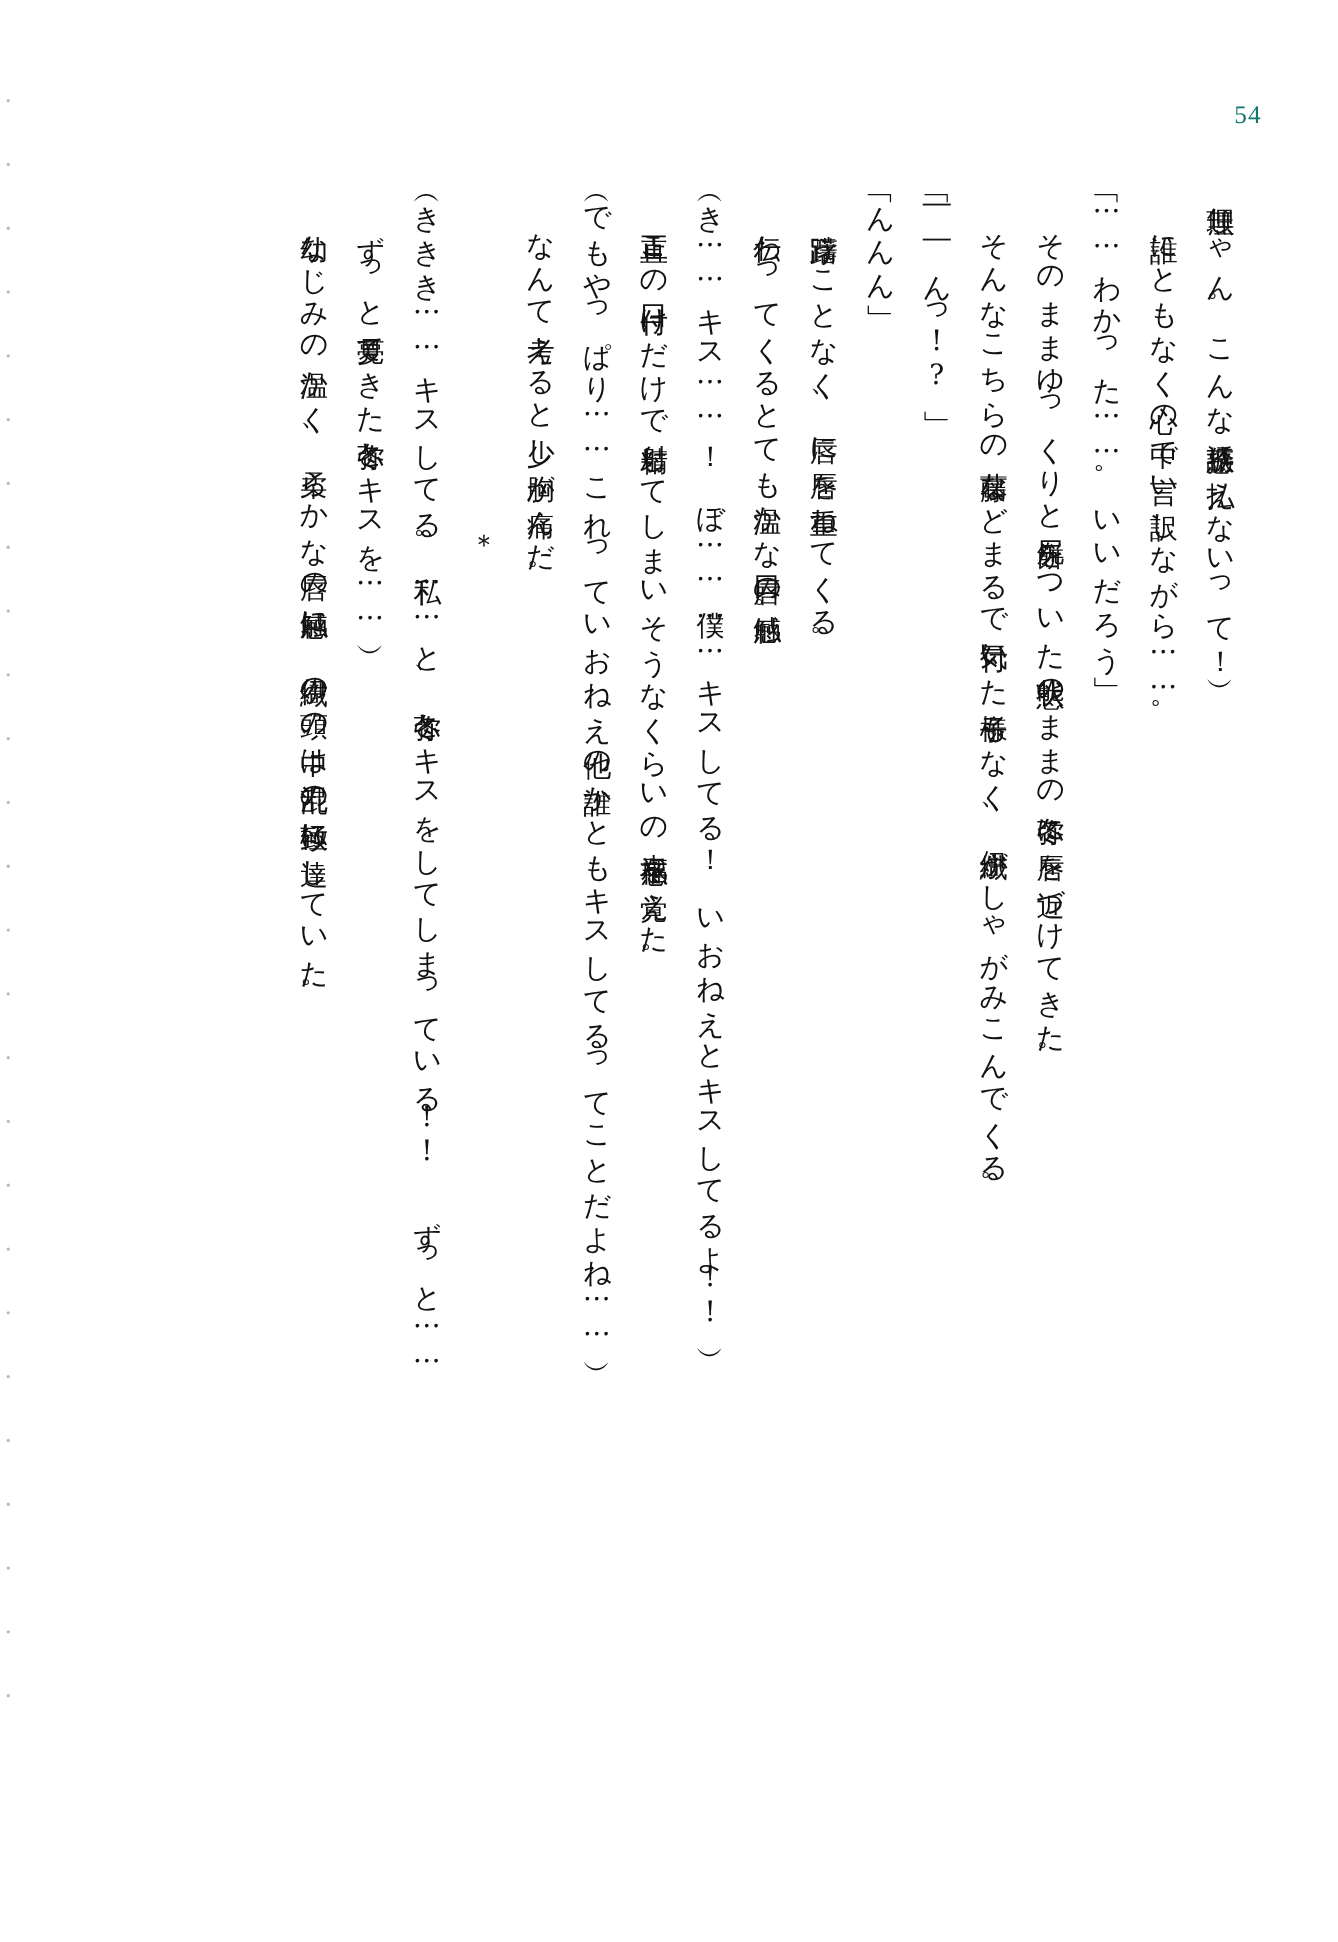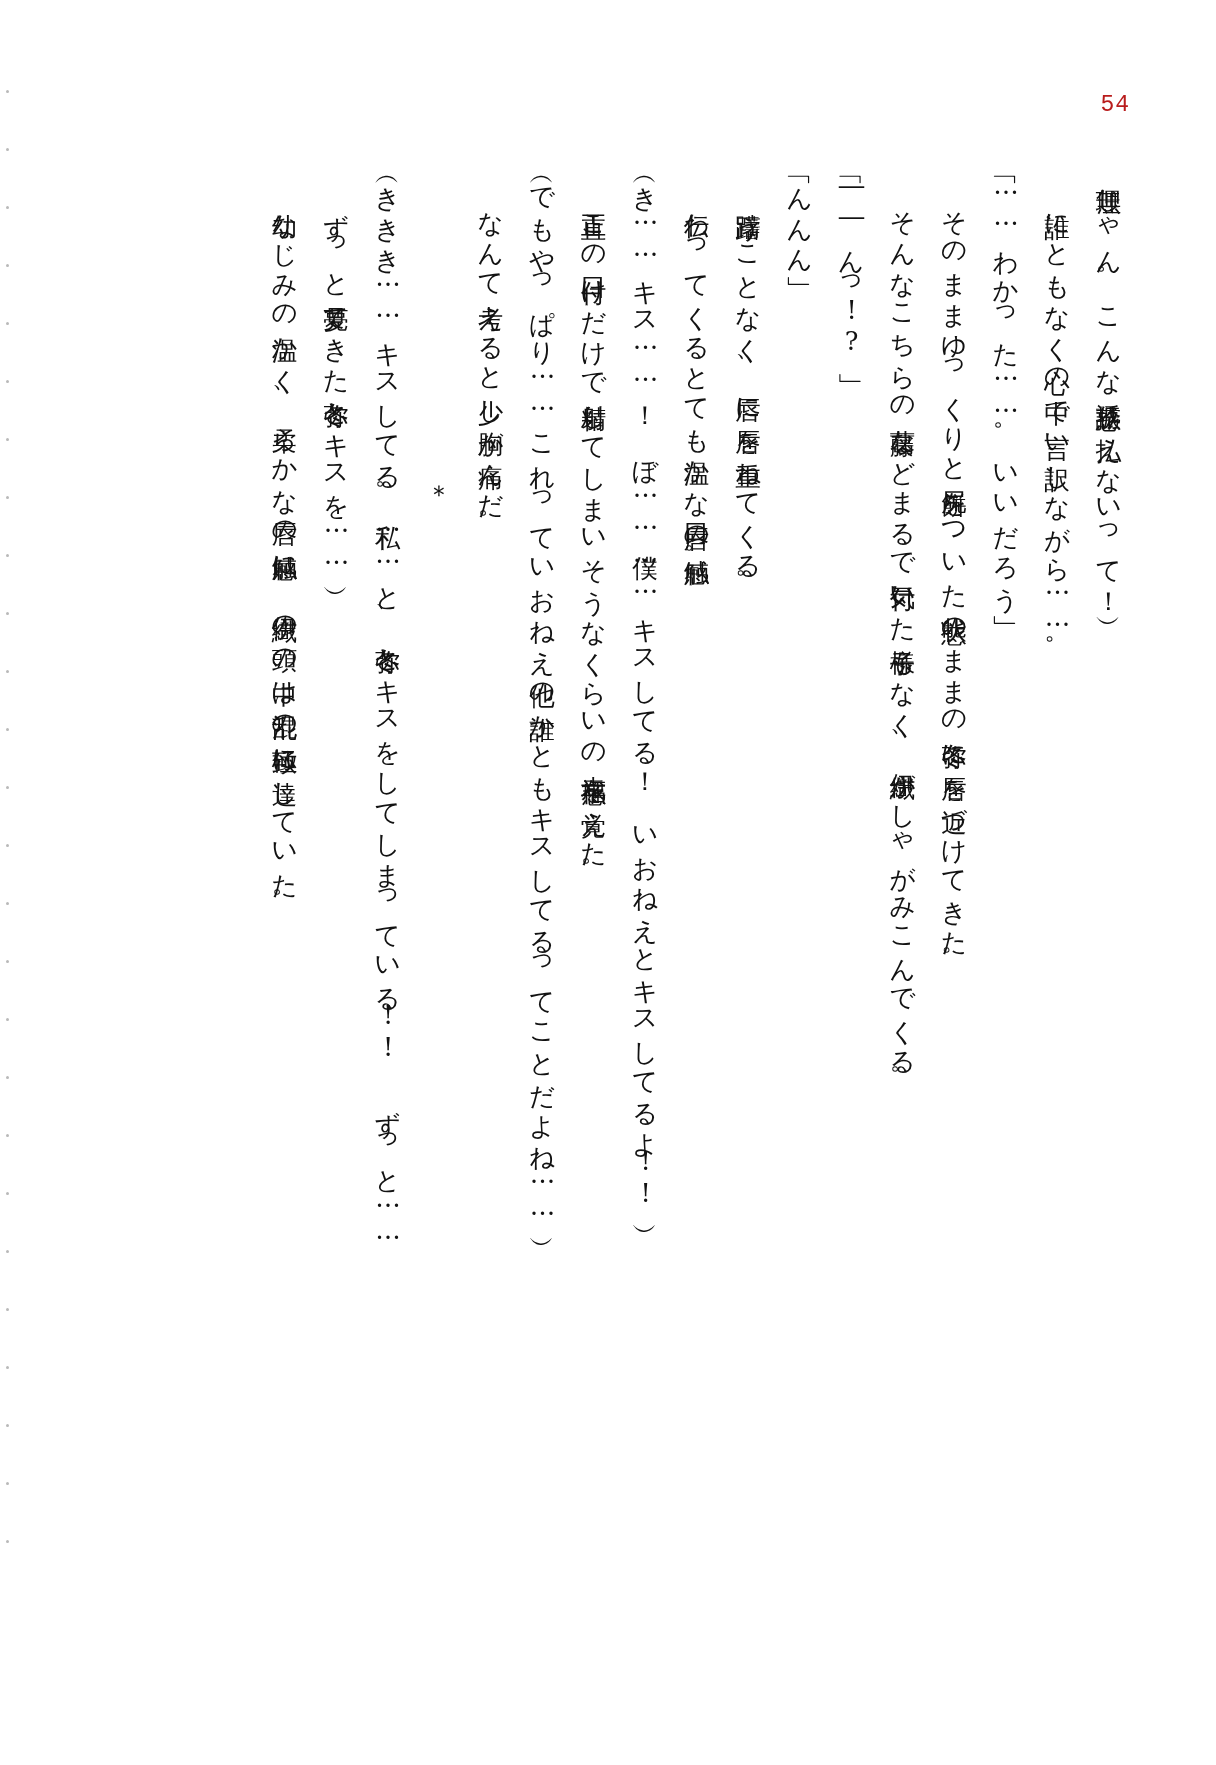--- a/index.html
+++ b/index.html
@@ -12,25 +12,25 @@
     width: 1216px;
     height: 1765px;
     background: #ffffff;
     overflow: hidden;
     font-family: "DejaVu Serif", "Liberation Serif", serif;
     color: #141414;
   }
   .page-number {
     position: absolute;
     top: 92px;
-    right: 86px;
+    right: 69px;
     font-size: 23px;
     letter-spacing: 1px;
-    color: #b91c1c;
-    font-family: Liberation Mono, monospace;
+    color: #0f766e;
+    font-family: Liberation Serif, serif;
   }
   
   .body-text {
     position: absolute;
     top: 168px;
     right: 82px;
     height: 1300px;
     width: 840px;
     writing-mode: vertical-rl;
     text-orientation: upright;

